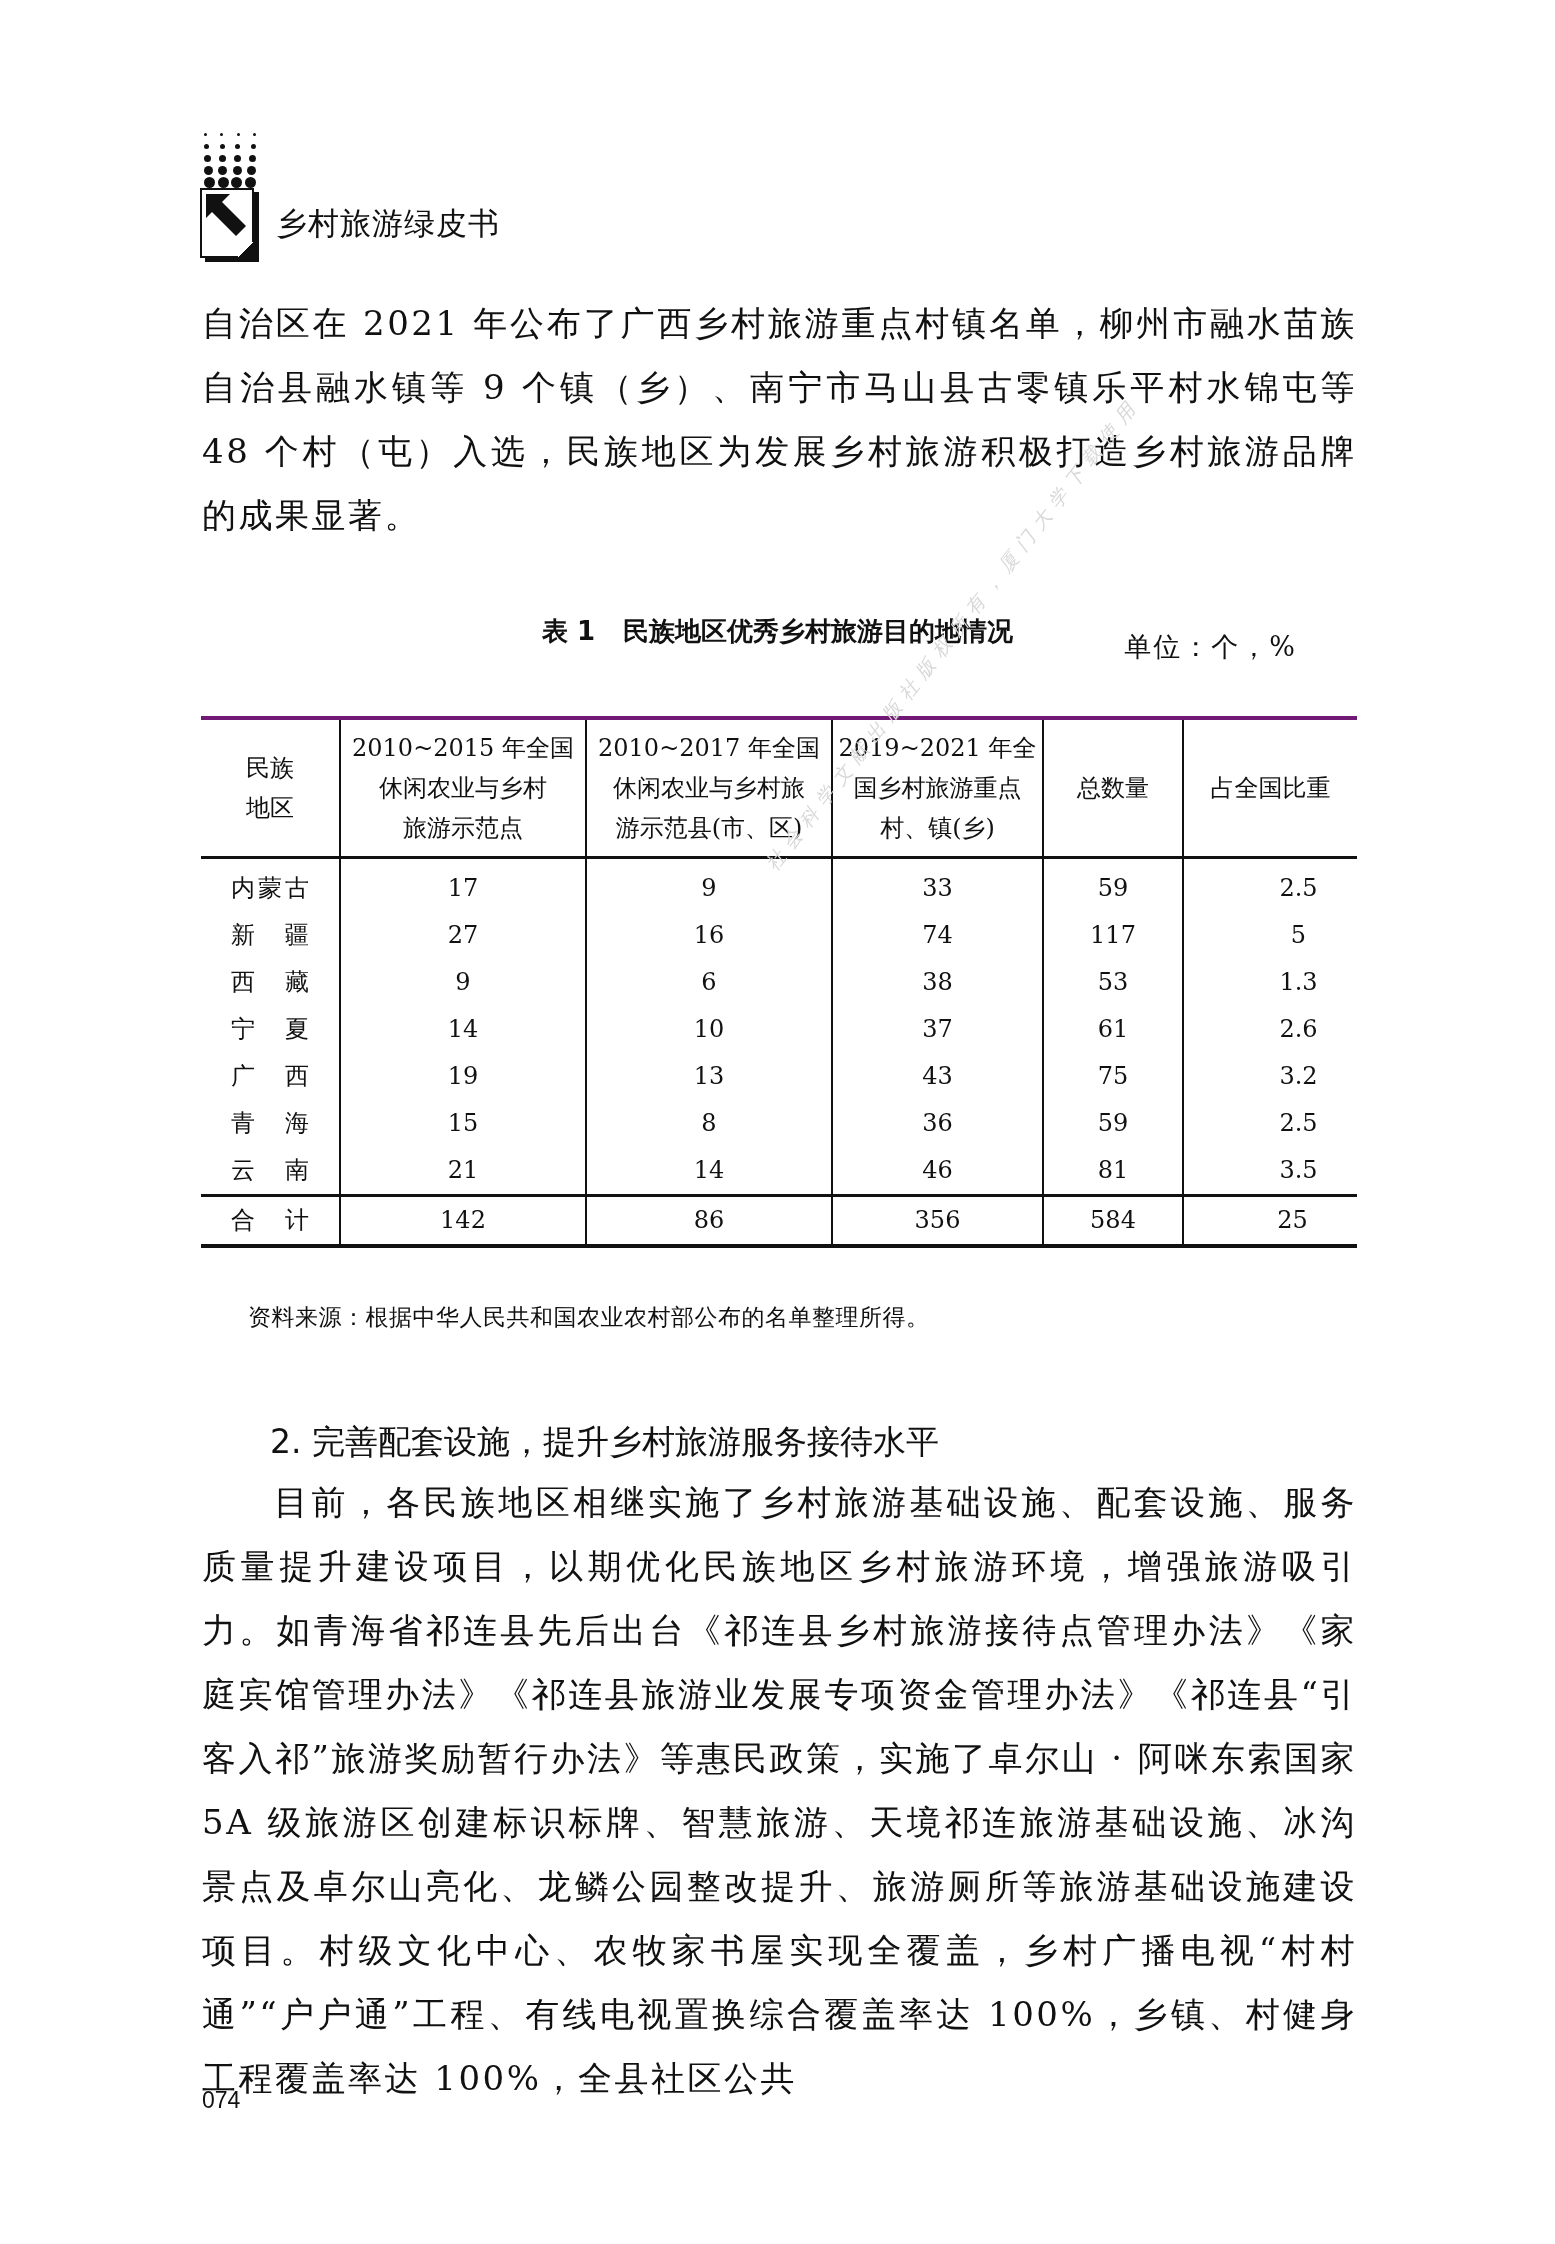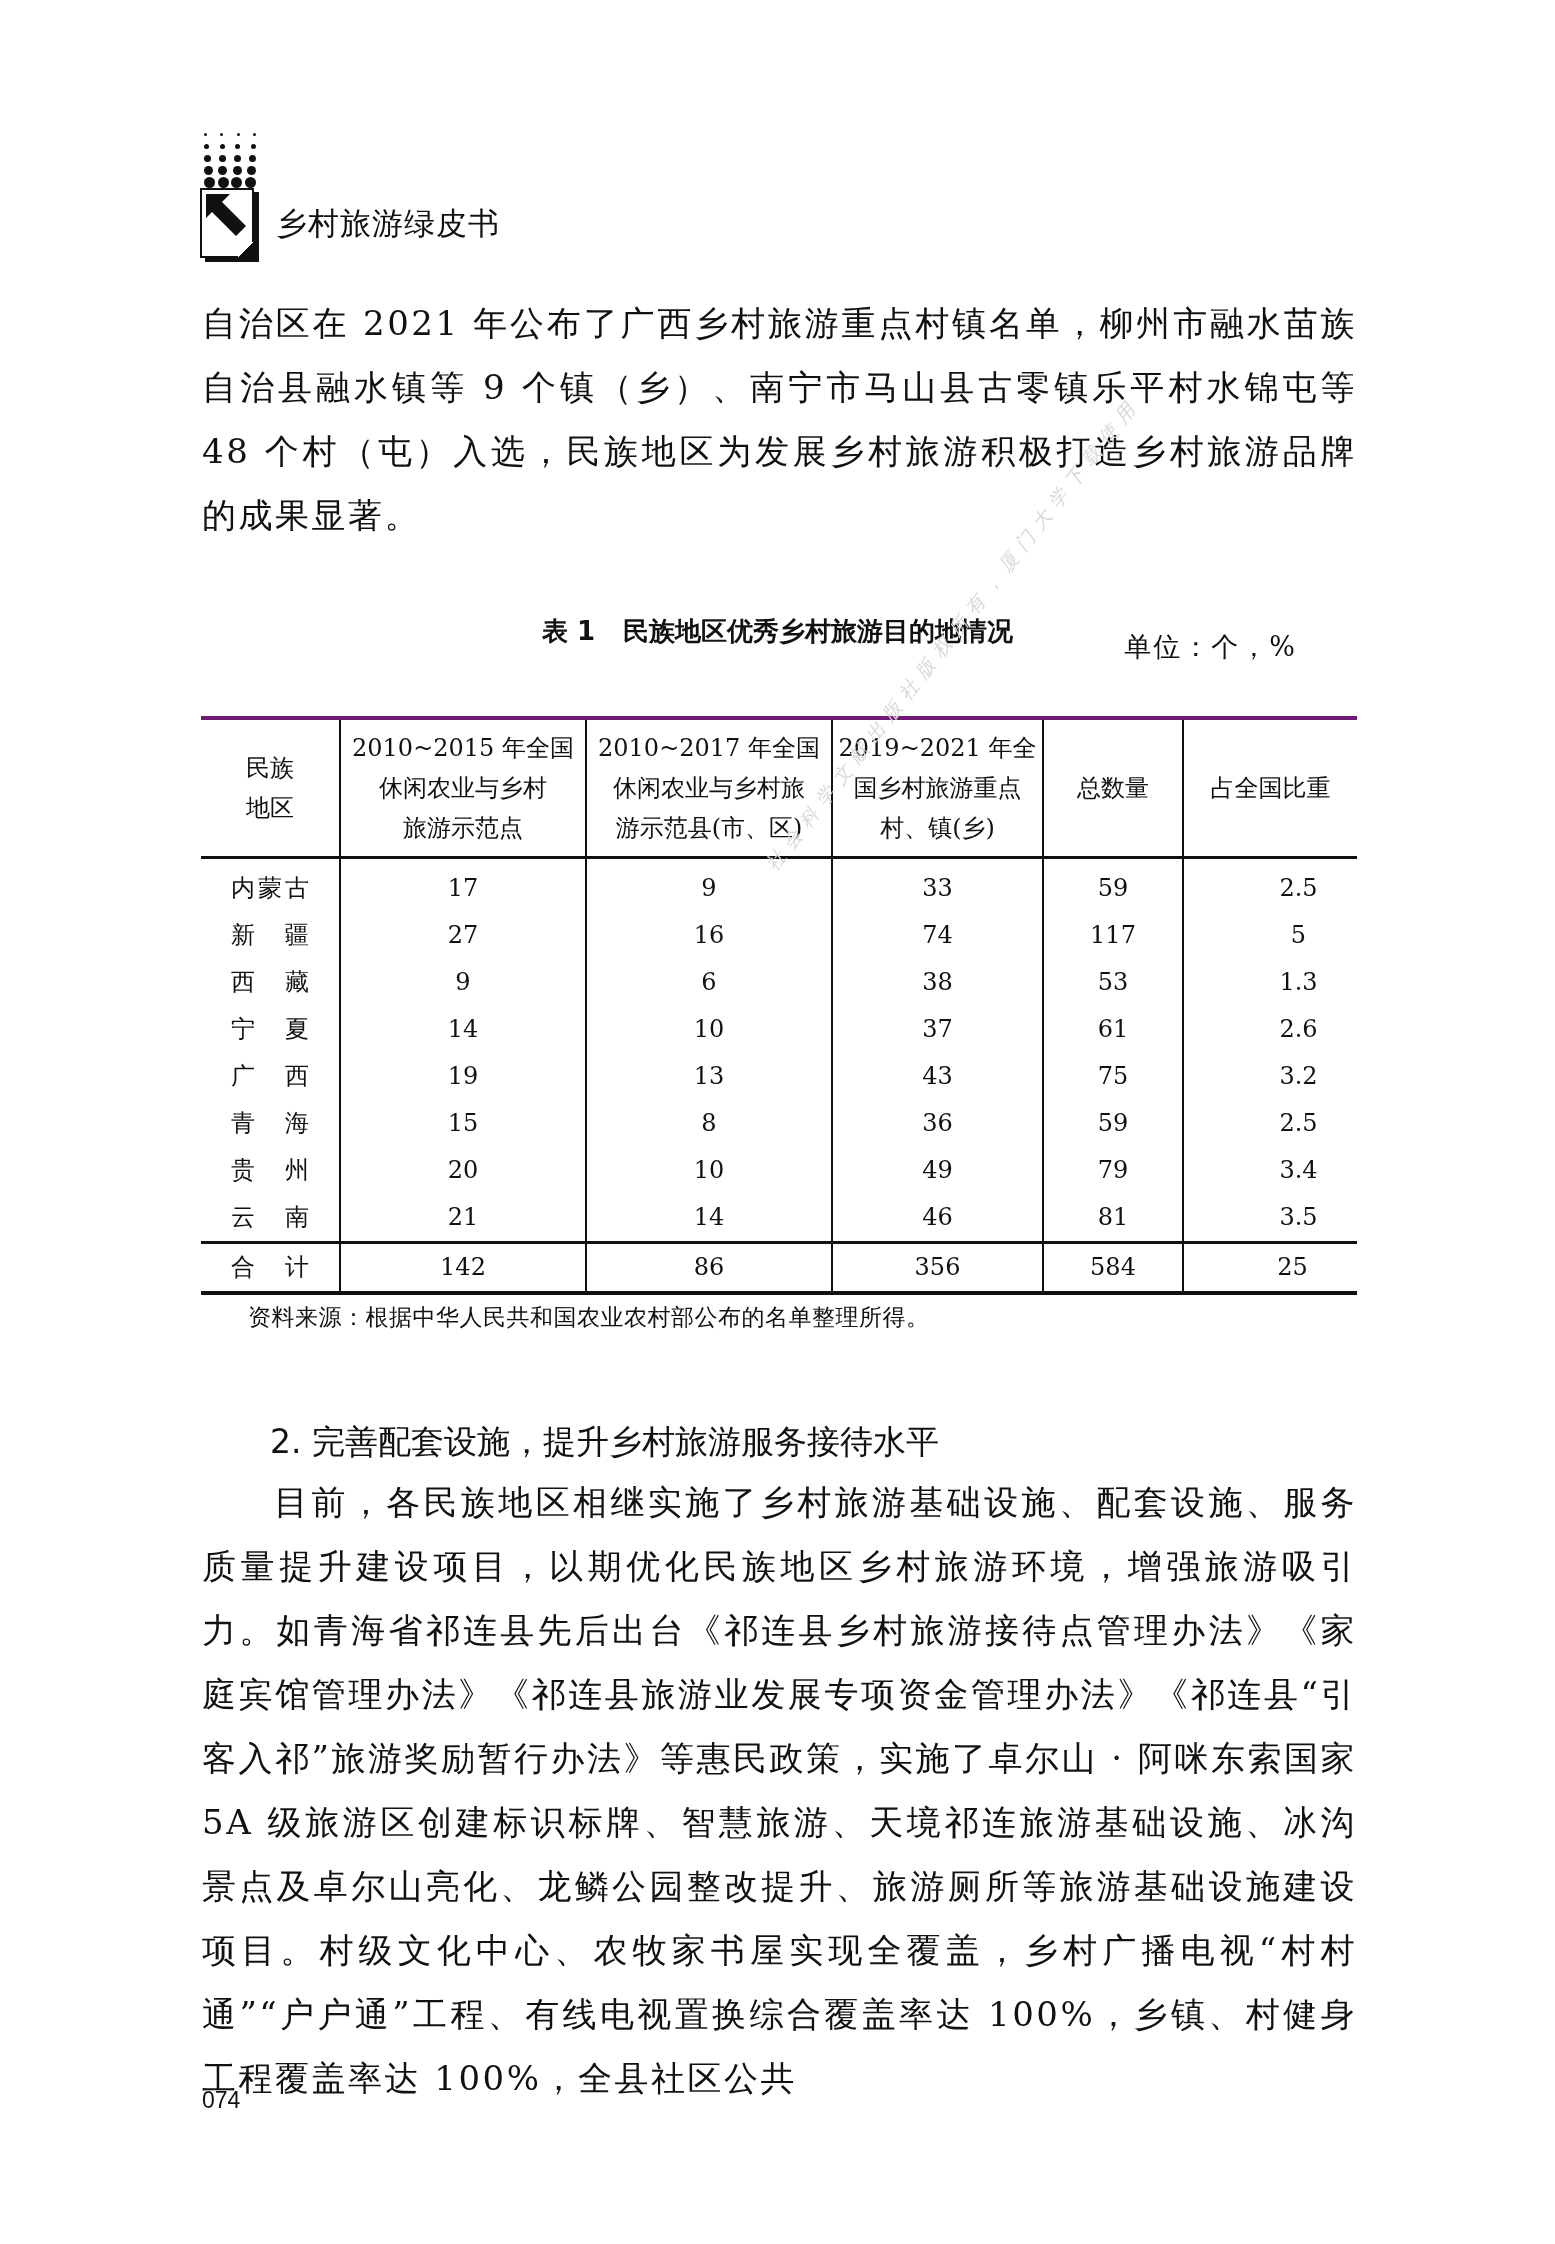--- a/index.html
+++ b/index.html
@@ -202,28 +202,20 @@
     </tr>
     <tr>
       <td><span class="region">青海</span></td>
       <td>15</td>
       <td>8</td>
       <td>36</td>
       <td>59</td>
       <td class="pct">2.5</td>
     </tr>
     <tr>
-      <td><span class="region">贵州</span></td>
-      <td>20</td>
-      <td>10</td>
-      <td>49</td>
-      <td>79</td>
-      <td class="pct">3.4</td>
-    </tr>
-    <tr>
       <td><span class="region">云南</span></td>
       <td>21</td>
       <td>14</td>
       <td>46</td>
       <td>81</td>
       <td class="pct">3.5</td>
     </tr>
   </tbody>
   <tfoot>
     <tr>

